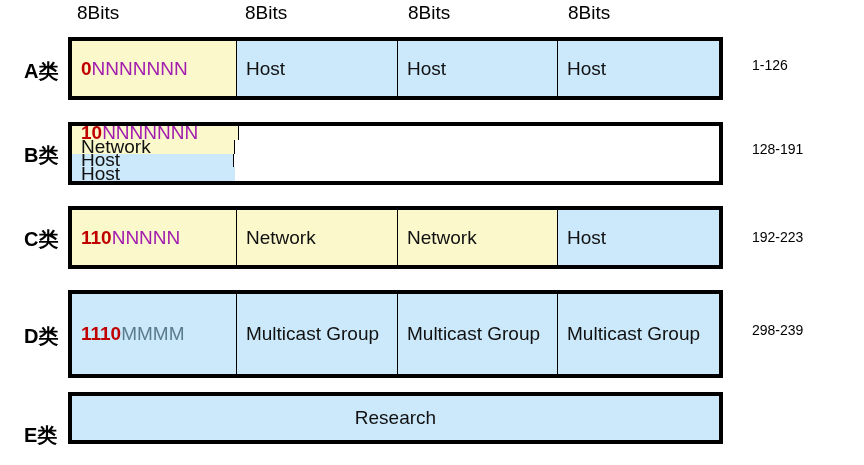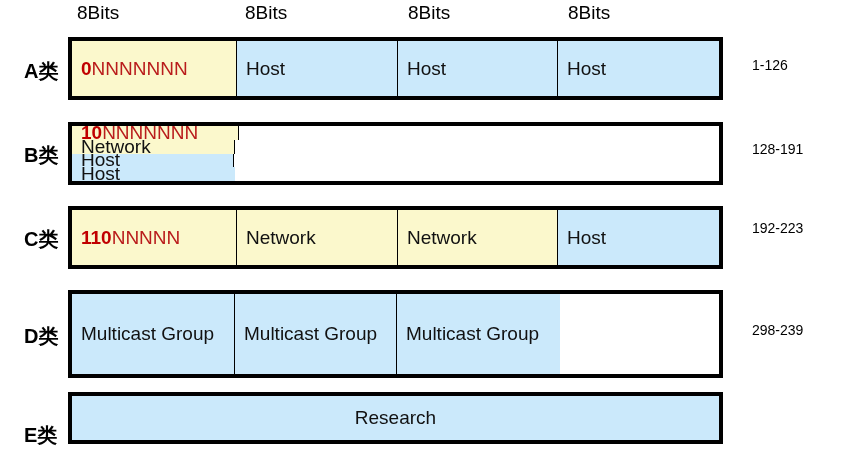--- a/index.html
+++ b/index.html
@@ -77,21 +77,21 @@
     padding-left: 0;
   }
   .cell.yellow { background: #fbf8cc; }
   .cell.blue   { background: #cbe9fb; }
 
   .prefix {
     color: #c00000;
     font-weight: bold;
   }
   .suffix-n {
-    color: #b91c1c;
+    color: #a21caf;
   }
   .suffix-m {
     color: #5b7c8c;
   }
 
   
   .range {
     position: absolute;
     left: 752px;
     font-size: 14px;
@@ -138,24 +138,28 @@
   <div class="class-label" style="top:226px;">C类</div>
   <div class="row" style="top:206px; height:63px; width:655px;">
     <div class="cell yellow" style="width:167px;">
       <span class="prefix">110</span>
         <span class="suffix-n">NNNNN</span>
     </div>
     <div class="cell yellow" style="width:163px;">Network</div>
     <div class="cell yellow" style="width:162px;">Network</div>
     <div class="cell blue" style="width:163px;">Host</div>
   </div>
-  <div class="range" style="top:220px;">192-223</div>
+  <div class="range" style="top:229px;">192-223</div>
 
   <div class="class-label" style="top:323px;">D类</div>
   <div class="row" style="top:290px; height:88px; width:655px;">
+    <div class="cell blue" style="width:167px;">
+      <span class="prefix">1110</span>
+        <span class="suffix-m">MMMM</span>
+    </div>
     <div class="cell blue" style="width:163px;">Multicast Group</div>
     <div class="cell blue" style="width:162px;">Multicast Group</div>
     <div class="cell blue" style="width:163px;">Multicast Group</div>
   </div>
   <div class="range" style="top:322px;">298-239</div>
 
   <div class="class-label" style="top:422px;">E类</div>
   <div class="row" style="top:392px; height:52px; width:655px;">
     <div class="cell blue center" style="width:647px;">Research</div>
   </div>

